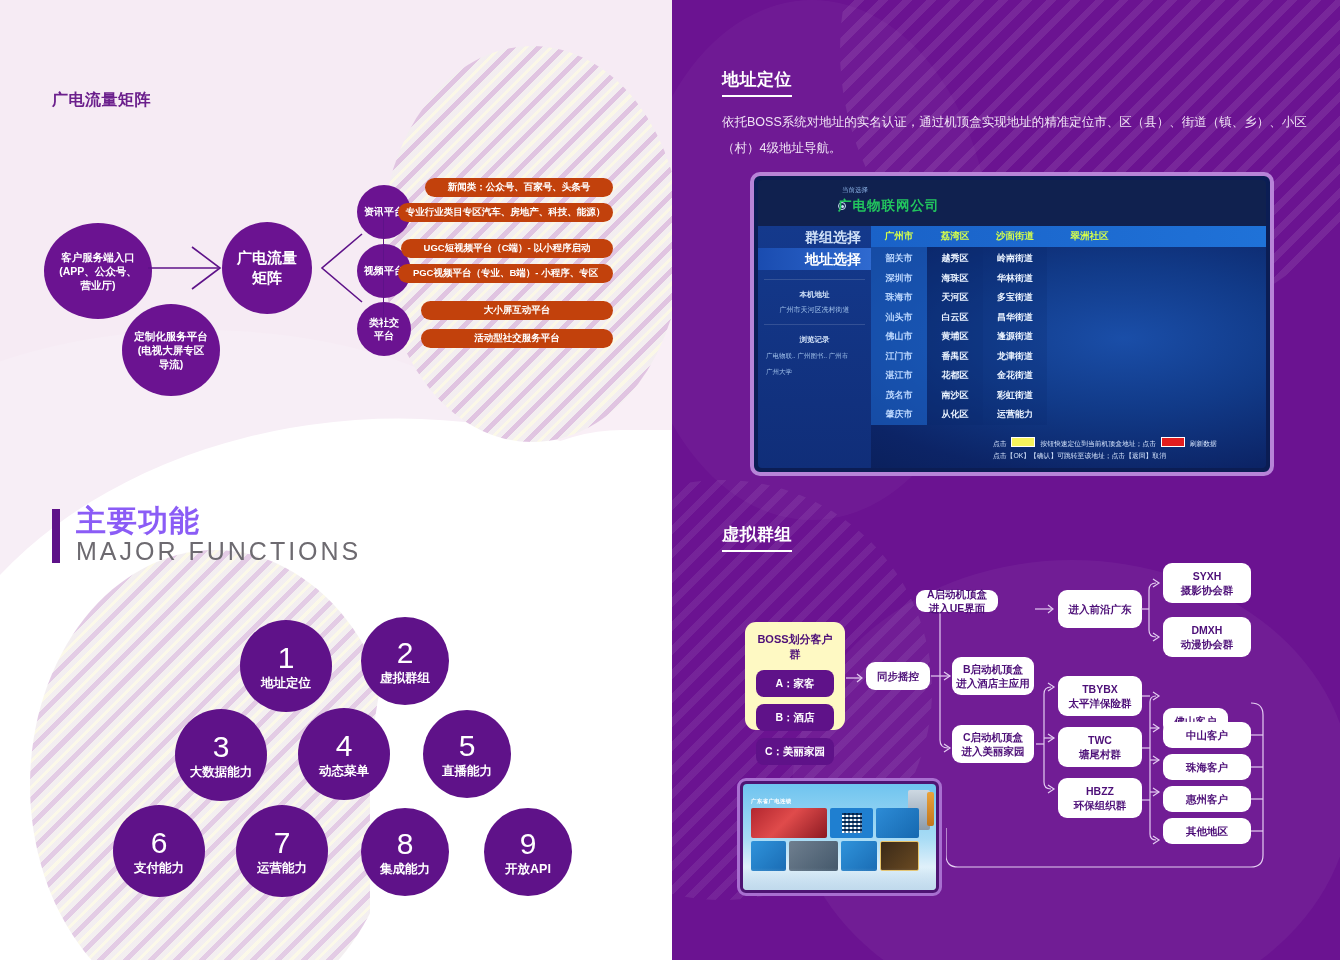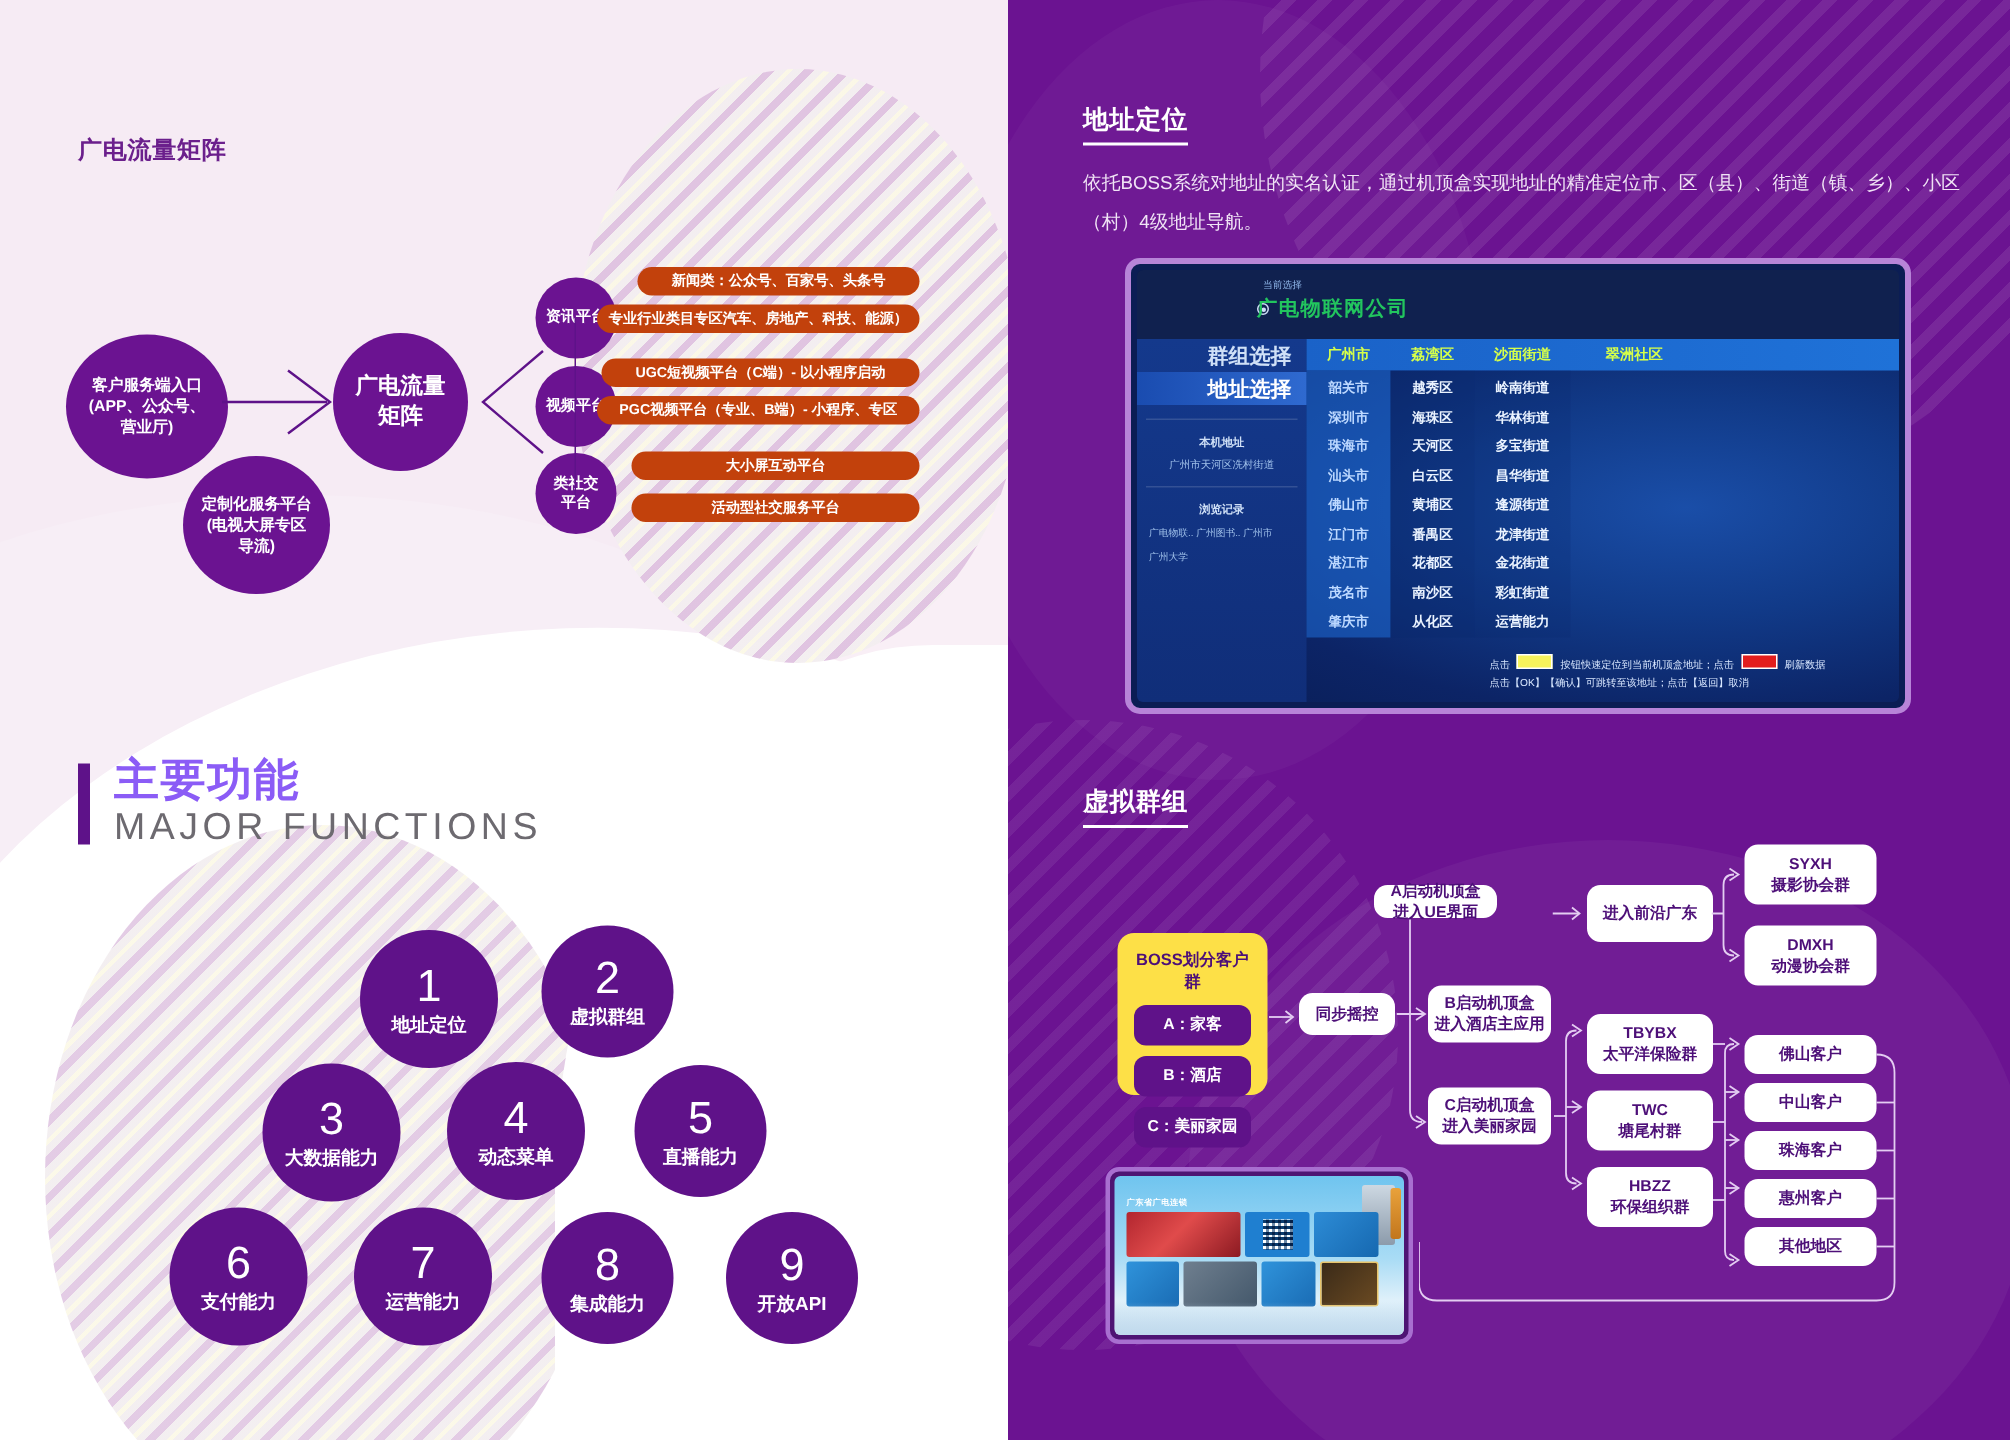--- a/index.html
+++ b/index.html
@@ -153,21 +153,21 @@
   .sw{display:inline-block;width:22px;height:8px;vertical-align:-1px;margin:0 3px;border:1px solid #fff;}
   .sw.y{background:#f7f35c;} .sw.r{background:#e31d1d;}
 
   
   .fbox{
     position:absolute;background:#fff;border-radius:9px;color:#4d0f78;
     font-size:10.5px;font-weight:bold;text-align:center;line-height:1.35;
     display:flex;align-items:center;justify-content:center;box-sizing:border-box;
   }
   .fgroup{
-    position:absolute;background:#fde047;border-radius:11px;box-sizing:border-box;
+    position:absolute;background:#fef9c3;border-radius:11px;box-sizing:border-box;
     padding:10px 11px;
   }
   .fgroup .gt{font-size:11px;font-weight:bold;color:#4d0f78;text-align:center;margin-bottom:8px;}
   .fgroup .gi{
     background:#5f1289;color:#fff;border-radius:8px;font-size:10.5px;font-weight:bold;
     text-align:center;height:27px;line-height:27px;margin-bottom:7px;
   }
   .fgroup .gi:last-child{margin-bottom:0;}
   .conn{position:absolute;pointer-events:none;}
 
@@ -520,21 +520,21 @@
     <polyline points="11,8 17,12 11,16" fill="none" stroke="#e4cdf2" stroke-width="1.2"></polyline>
     <polyline points="11,40 17,44 11,48" fill="none" stroke="#e4cdf2" stroke-width="1.2"></polyline>
     <polyline points="11,72 17,76 11,80" fill="none" stroke="#e4cdf2" stroke-width="1.2"></polyline>
     <polyline points="11,104 17,108 11,112" fill="none" stroke="#e4cdf2" stroke-width="1.2"></polyline>
     <polyline points="11,152 17,156 11,160" fill="none" stroke="#e4cdf2" stroke-width="1.2"></polyline>
     <path d="M8,44 H17" stroke="#e4cdf2" stroke-width="1.2" fill="none"></path>
     <path d="M8,76 H17" stroke="#e4cdf2" stroke-width="1.2" fill="none"></path>
     <path d="M8,108 H17" stroke="#e4cdf2" stroke-width="1.2" fill="none"></path>
   </svg>
 
-  <div class="fbox" style="left:1163px;top:690px;width:88px;height:26px;">佛山客户</div>
+  <div class="fbox" style="left:1163px;top:708px;width:65px;height:26px;">佛山客户</div>
   <div class="fbox" style="left:1163px;top:722px;width:88px;height:26px;">中山客户</div>
   <div class="fbox" style="left:1163px;top:754px;width:88px;height:26px;">珠海客户</div>
   <div class="fbox" style="left:1163px;top:786px;width:88px;height:26px;">惠州客户</div>
   <div class="fbox" style="left:1163px;top:818px;width:88px;height:26px;">其他地区</div>
 
   <svg class="conn" style="left:946px;top:700px;width:330px;height:182px;">
     <path d="M305,3 q12,0 12,12 V155 q0,12 -12,12 H12 q-12,0 -12,-12 V128" stroke="#e4cdf2" stroke-width="1.2" fill="none"></path>
     <path d="M305,35 H317" stroke="#e4cdf2" stroke-width="1.2" fill="none"></path>
     <path d="M305,67 H317" stroke="#e4cdf2" stroke-width="1.2" fill="none"></path>
     <path d="M305,99 H317" stroke="#e4cdf2" stroke-width="1.2" fill="none"></path>

